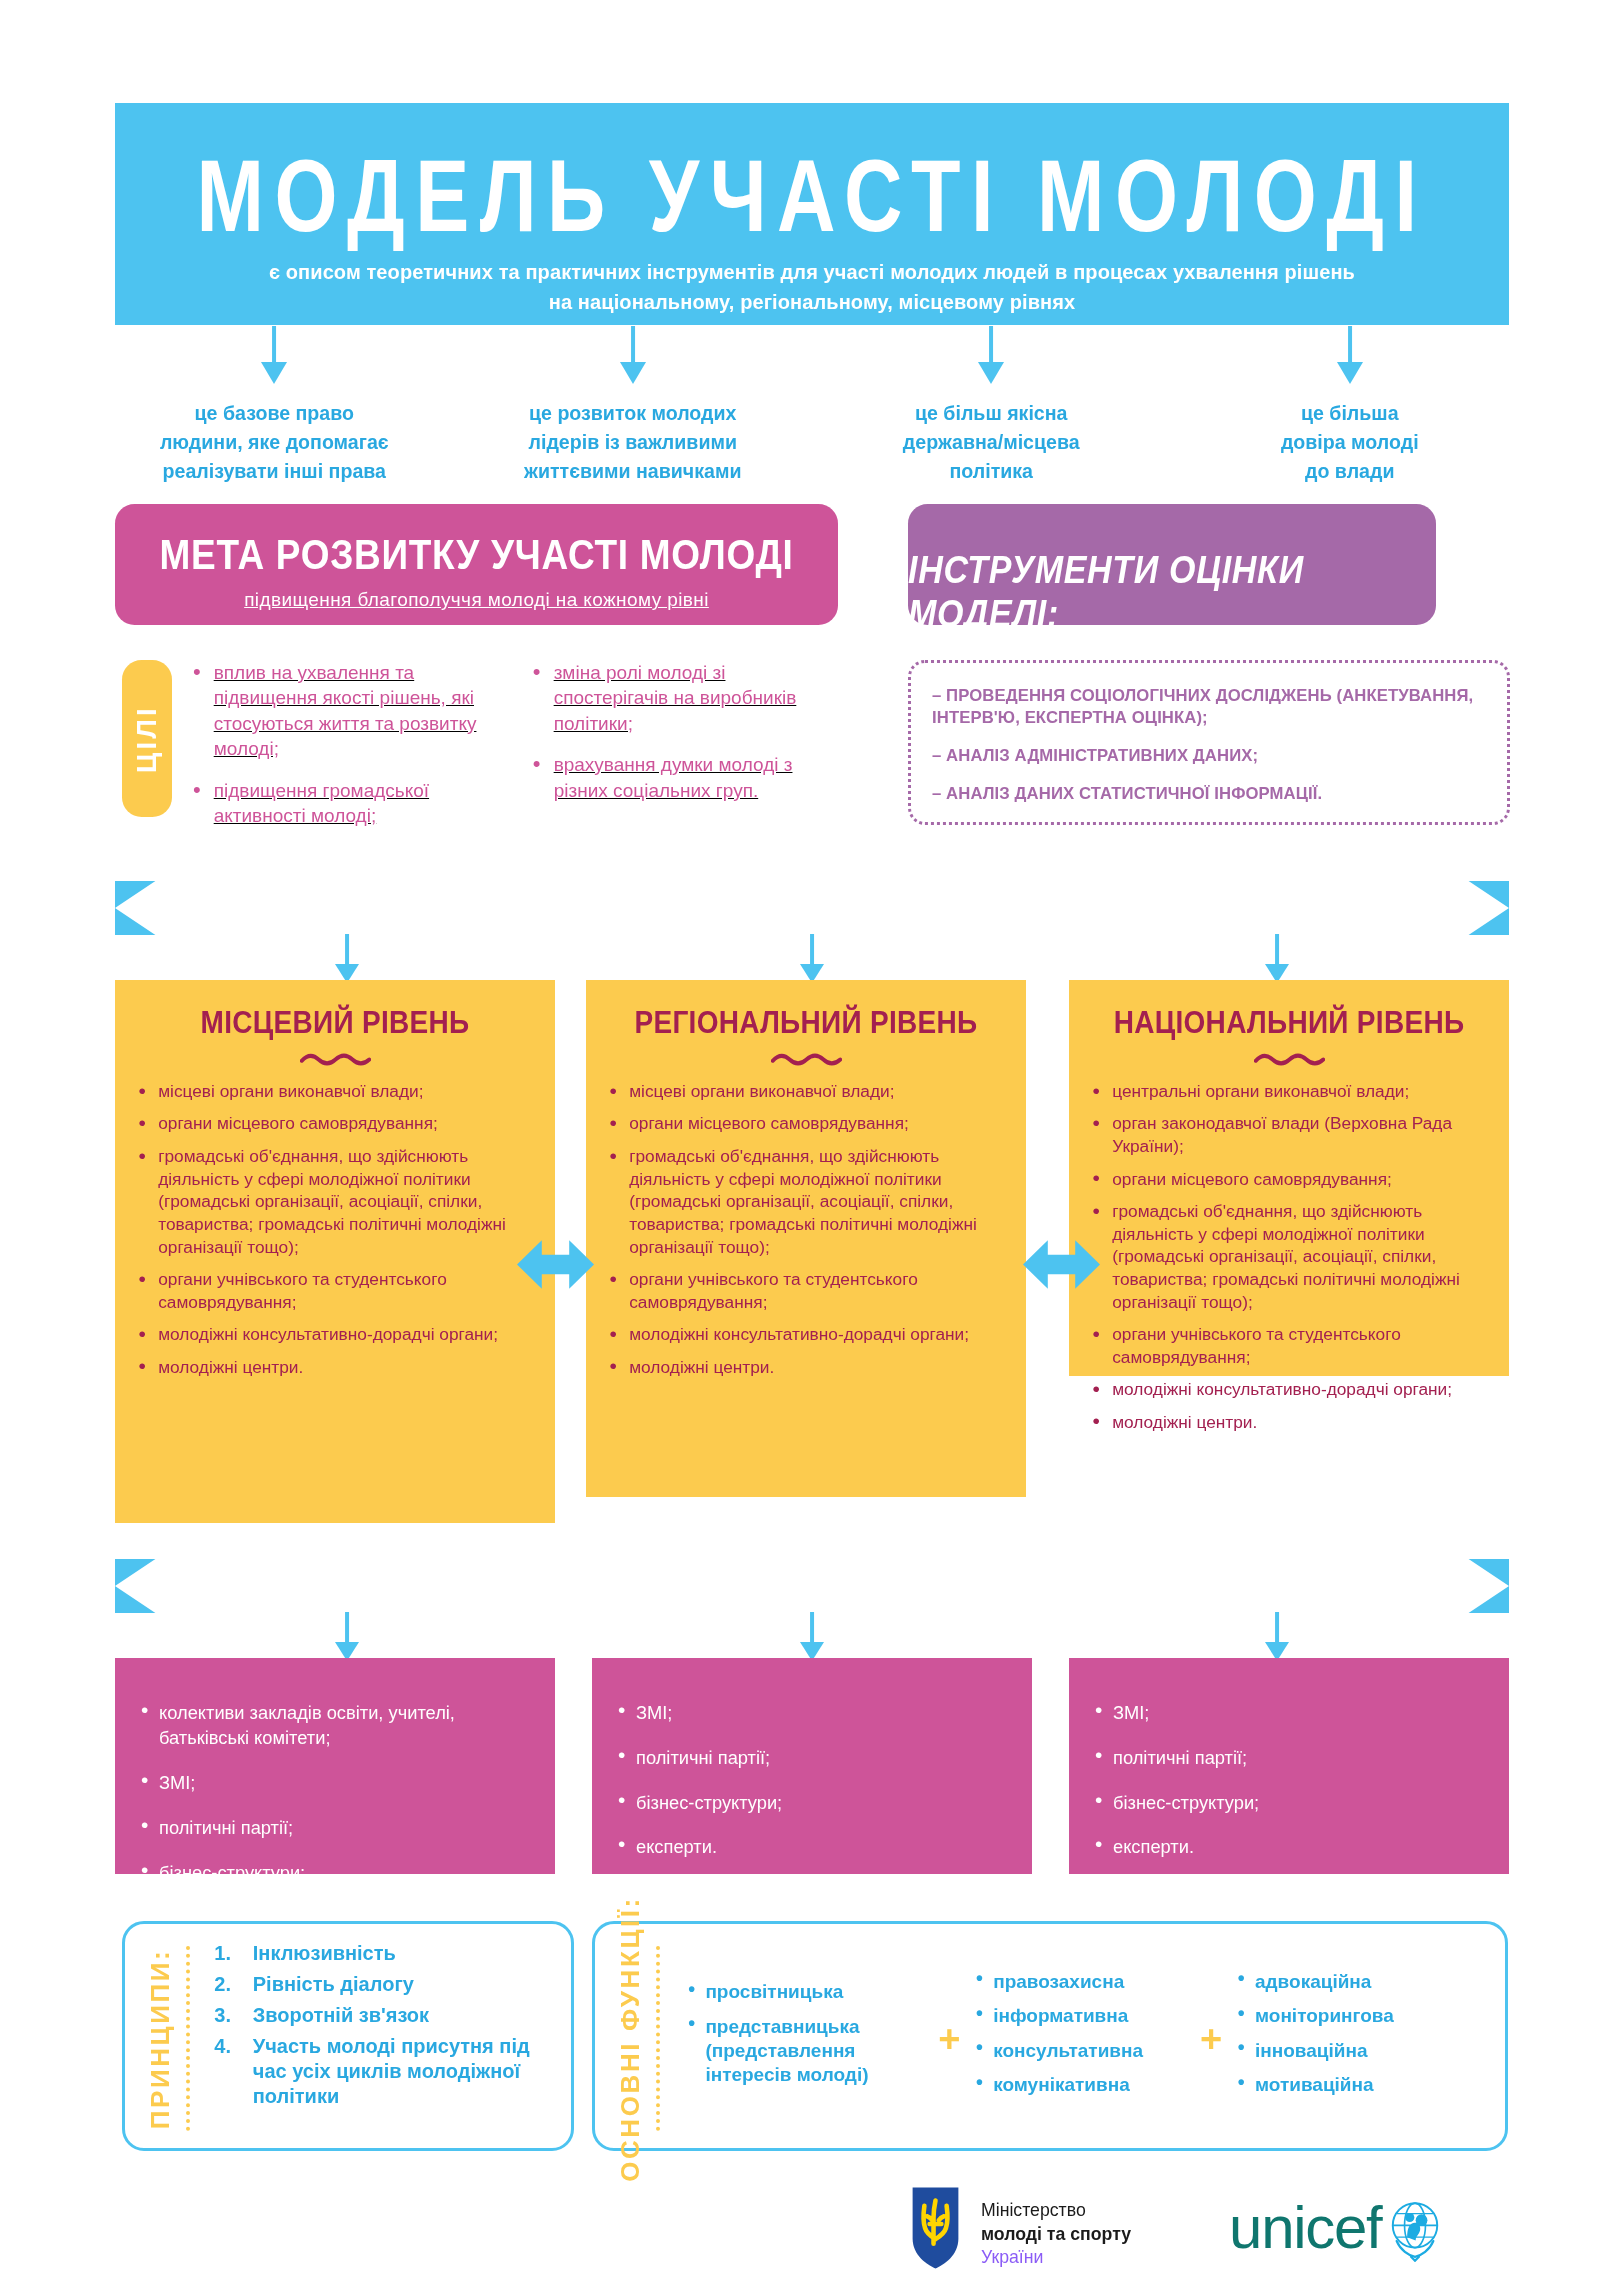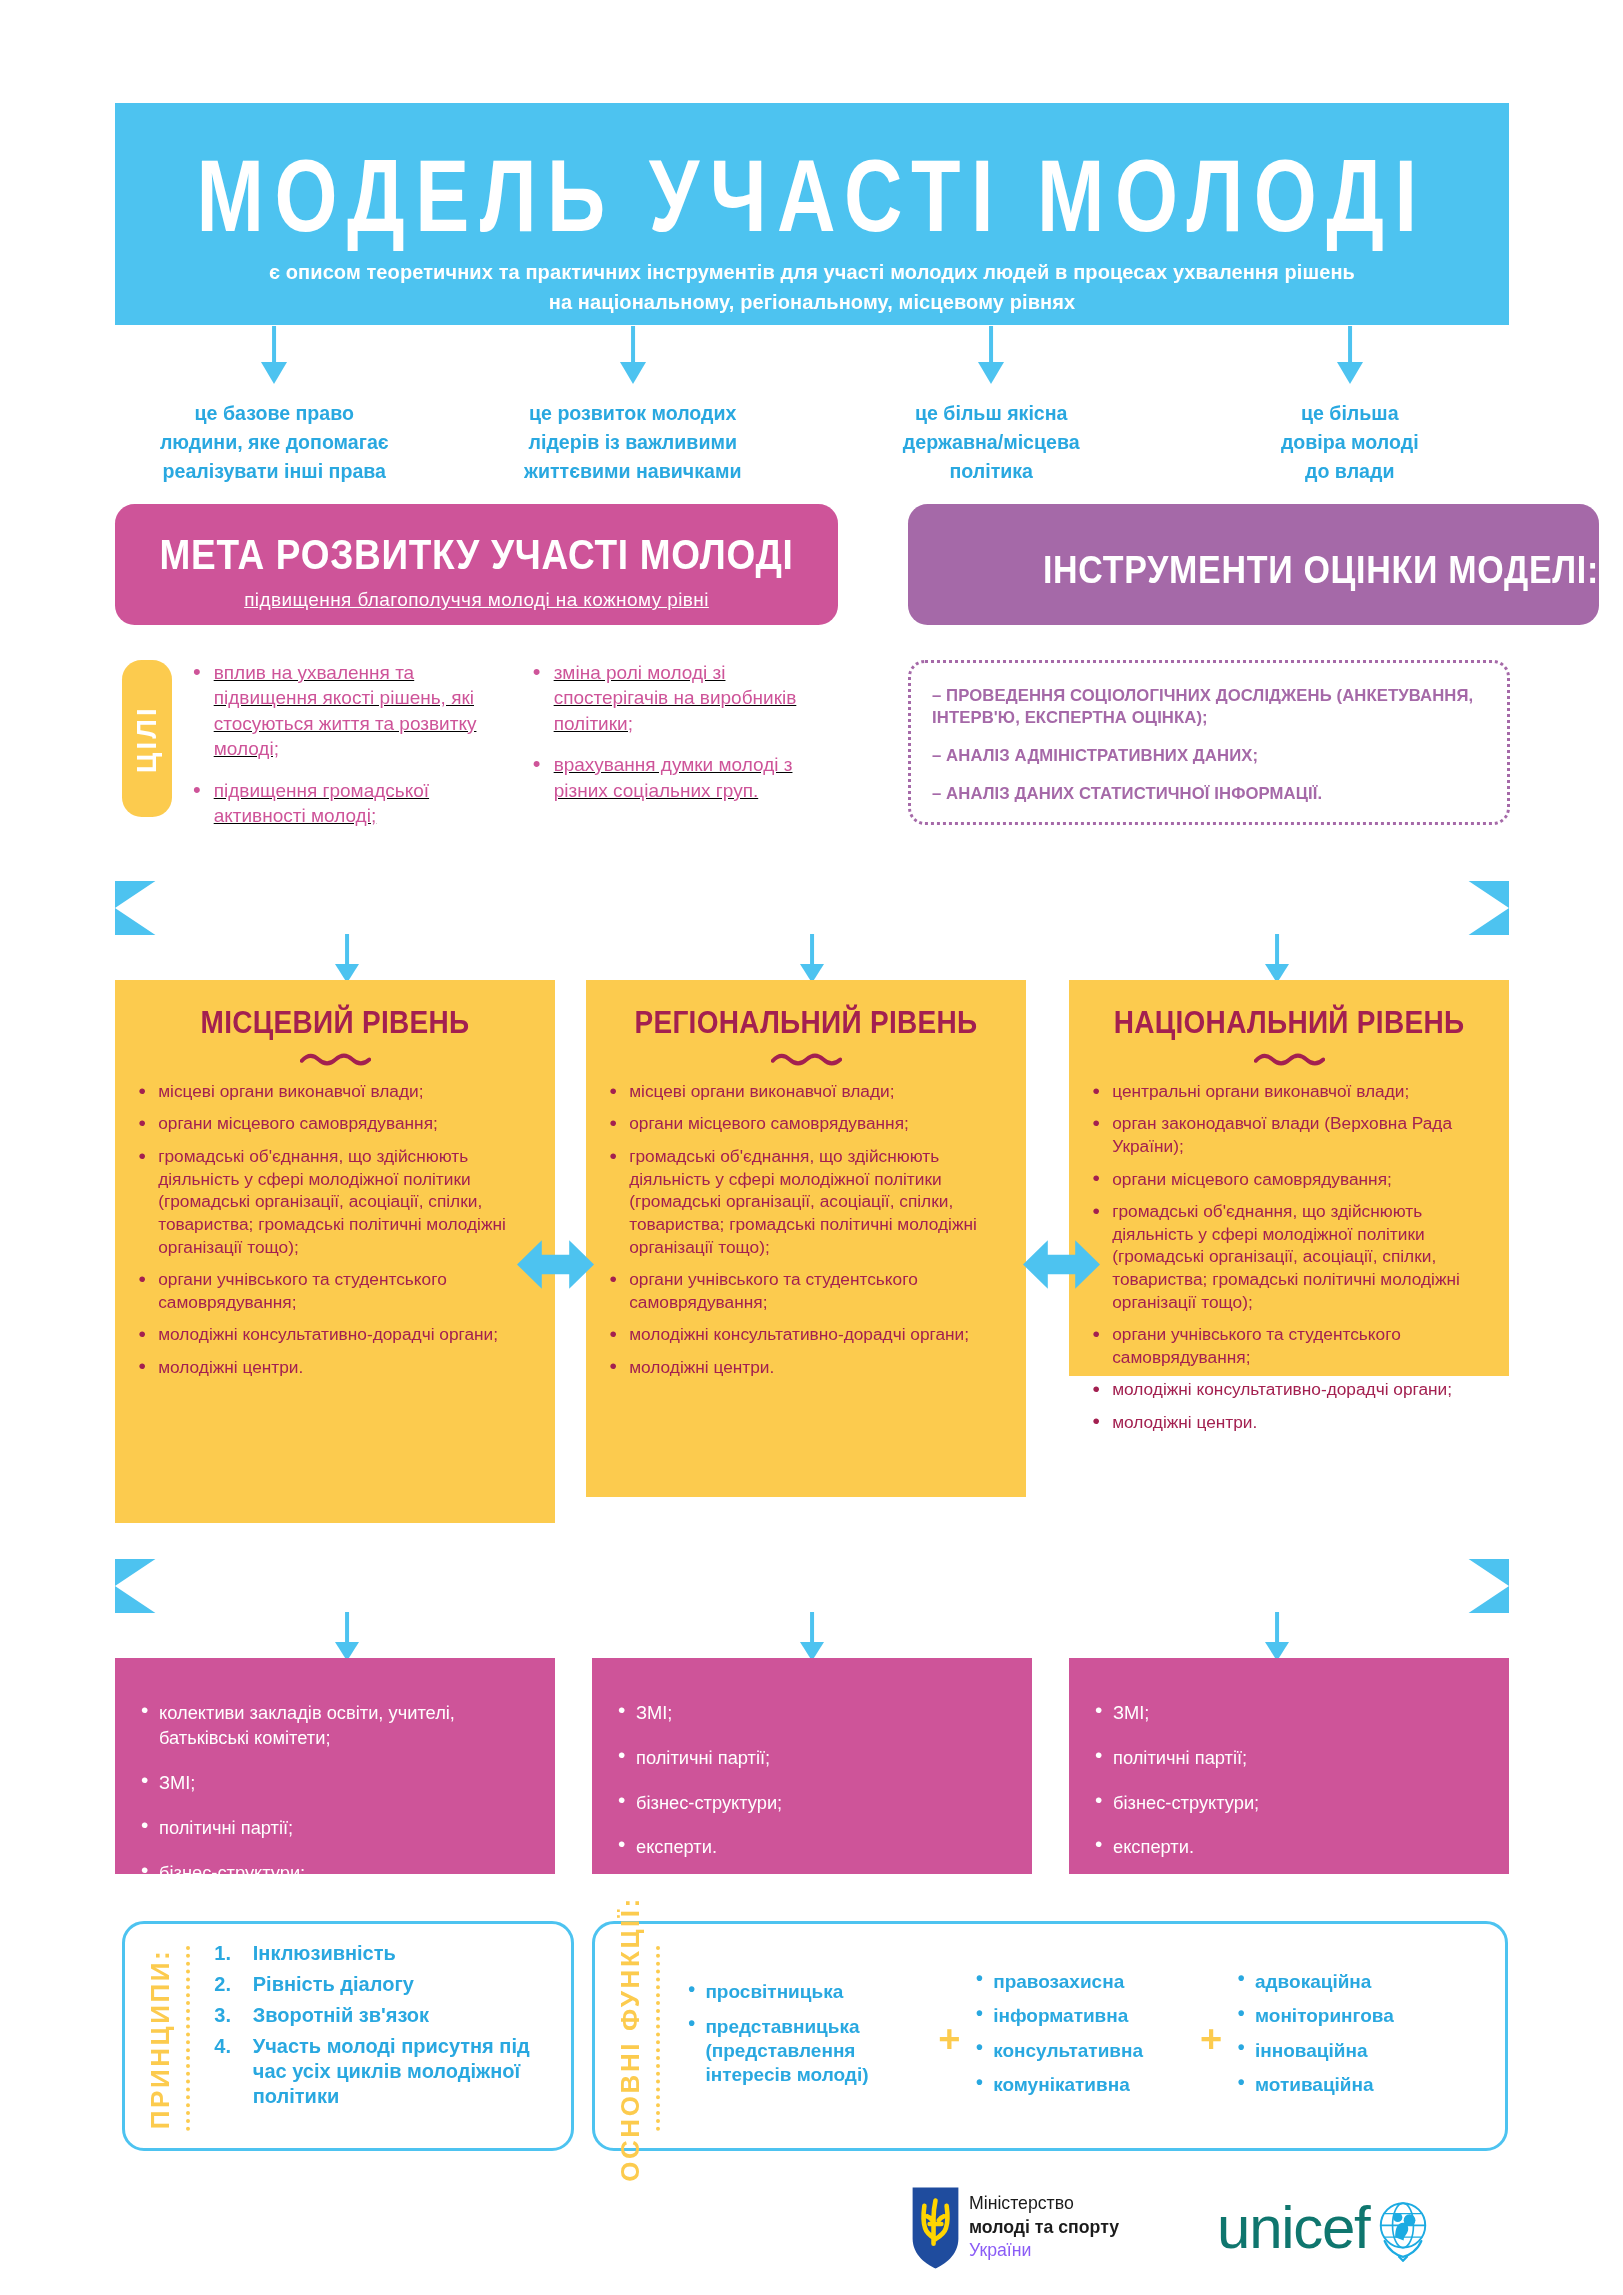--- a/index.html
+++ b/index.html
@@ -106,25 +106,26 @@
     font-size: 19px;
     padding-top: 19.6px;
     letter-spacing: 0.4px;
     text-decoration: underline;
   }
 
   
   .instr-box {
     position: absolute;
     left: 908px; top: 504px;
-    width: 691px; height: 121px;
+    width: 528px; height: 121px;
     background: #A569A8;
     border-radius: 19.6px;
-    text-align: right;
+    text-align: left;
     color: #fff;
+    font-style: italic;
   }
   .instr-title {
     font-family: "Liberation Sans Narrow", "Liberation Sans", sans-serif;
     font-weight: 700;
     font-size: 34px;
     letter-spacing: 0.7px;
     padding-top: 38px;
     transform: scaleY(1.14);
     transform-origin: center top;
   }
@@ -447,21 +448,21 @@
   }
 
   
   .footer {
     position: absolute;
     left: 910px; top: 2172px;
     width: 602px; height: 111px;
     display: flex;
     align-items: center;
   }
-  .minlogo { display: flex; align-items: center; gap: 8px; }
+  .minlogo { display: flex; align-items: flex-end; gap: 20px; }
   .min-text { line-height: 1.32; }
   .min-text .l1 { font-size: 17.7px; color: #1b1b1b; }
   .min-text .l2 { font-size: 17.7px; color: #1b1b1b; font-weight: 700; }
   .min-text .l3 { font-size: 17.7px; color: #8b5cf6; }
   .unicef { display: flex; align-items: center; margin-left: 98px; }
   .unicef-word {
     font-size: 60px;
     font-weight: 400;
     color: #0f766e;
     letter-spacing: -1.3px;

